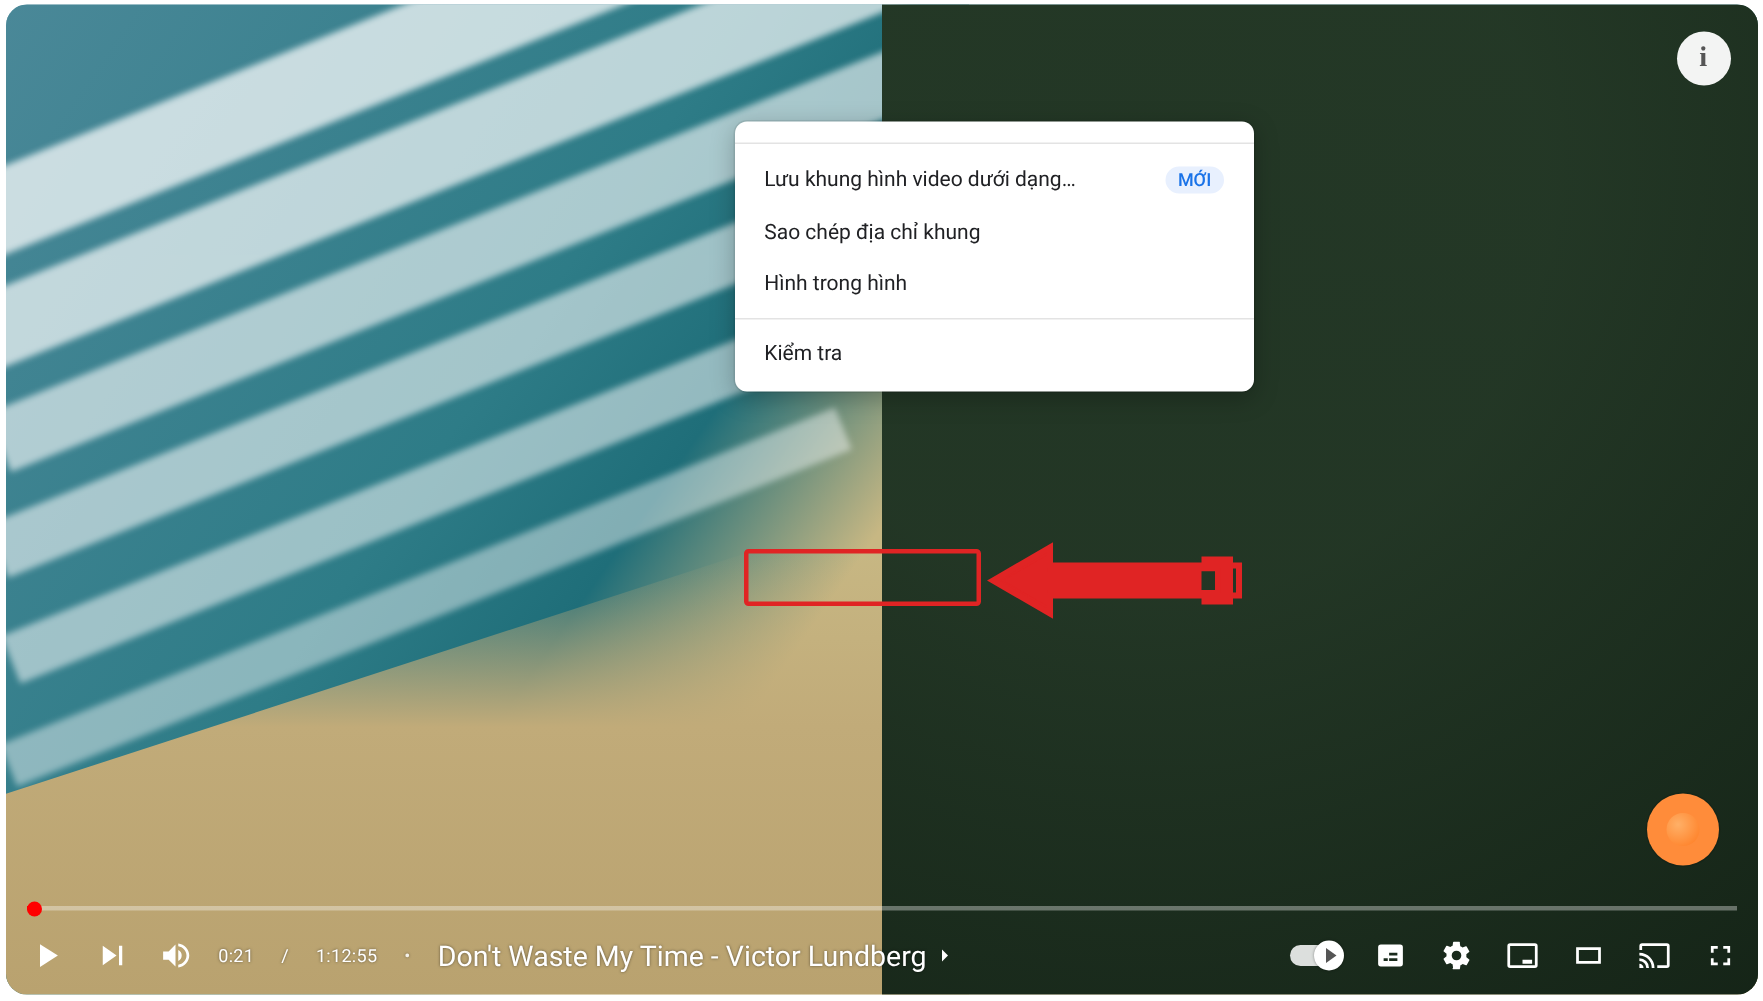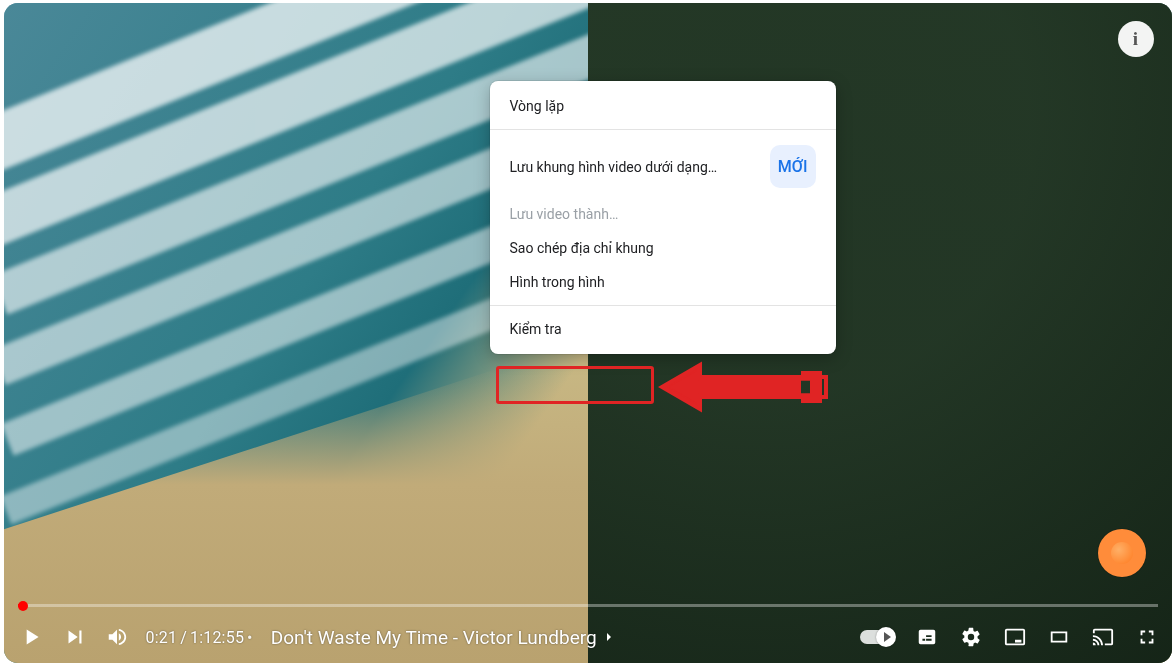--- a/index.html
+++ b/index.html
@@ -96,21 +96,21 @@
   .controls{
     position:absolute;left:0;right:0;bottom:0;height:52px;
     display:flex;align-items:center;padding:0 14px;
     color:#fff;
     text-shadow:0 0 2px rgba(0,0,0,.5);
   }
   .controls .left, .controls .right{display:flex;align-items:center;gap:18px}
   .controls .right{margin-left:auto;gap:22px}
   .ctrl-icon{width:22px;height:22px;fill:#fff;cursor:pointer;flex:none}
   .ctrl-icon.big{width:26px;height:26px}
-  .time{font-size:16px;letter-spacing:.2px;display:flex;align-items:center;gap:3px}
+  .time{font-size:12px;letter-spacing:.2px;display:flex;align-items:center;gap:18px}
   .time .dot-sep{opacity:.85}
   .chapter{font-size:19px;display:flex;align-items:center;gap:4px;cursor:pointer}
   .autoplay-toggle{
     width:34px;height:14px;border-radius:10px;background:rgba(255,255,255,.85);
     position:relative;cursor:pointer;
   }
   .autoplay-toggle::after{
     content:"";position:absolute;right:-2px;top:-3px;width:20px;height:20px;border-radius:50%;
     background:#fff;box-shadow:0 0 2px rgba(0,0,0,.4);
     display:flex;align-items:center;justify-content:center;
@@ -132,22 +132,22 @@
     padding:8px 0;
     font-size:14px;
     color:#202124;
   }
   .ctx .item{padding:9px 20px;cursor:pointer;display:flex;align-items:center;gap:10px}
   .ctx .item.disabled{color:#9aa0a6;cursor:default}
   .ctx hr{border:none;border-top:1px solid #e3e3e3;margin:6px 0}
   .ctx .badge-new{
     margin-left:auto;
     background:#e8f0fe;color:#1a73e8;
-    font-size:16px;font-weight:500;
-    padding:12px 8px;border-radius:10px;
+    font-size:12px;font-weight:500;
+    padding:2px 8px;border-radius:10px;
   }
 
   
   .highlight-rect{
     position:absolute;
     top:363px;left:492px;
     width:158px;height:38px;
     border:3.5px solid #e02424;
     border-radius:3px;
     pointer-events:none;
@@ -223,30 +223,24 @@
       <svg class="ctrl-icon" viewBox="0 0 24 24">
           <path d="M21 3H3a2 2 0 00-2 2v3h2V5h18v14h-7v2h7a2 2 0 002-2V5a2 2 0 00-2-2zM1 18v3h3a3 3 0 00-3-3zm0-4v2a5 5 0 015 5h2a7 7 0 00-7-7zm0-4v2a9 9 0 019 9h2c0-6.08-4.92-11-11-11z"></path>
         </svg>
       <svg class="ctrl-icon" viewBox="0 0 24 24">
           <path d="M7 14H5v5h5v-2H7v-3zm-2-4h2V7h3V5H5v5zm12 7h-3v2h5v-5h-2v3zM14 5v2h3v3h2V5h-5z"></path>
         </svg>
     </div>
   </div>
 
   <div class="ctx" id="ctx">
-      <div class="item">
-        <span>Vòng lặp</span>
-      </div>
       <hr>
       <div class="item">
         <span>Lưu khung hình video dưới dạng…</span>
         <span class="badge-new">MỚI</span>
-      </div>
-      <div class="item disabled">
-        <span>Lưu video thành…</span>
       </div>
       <div class="item">
         <span>Sao chép địa chỉ khung</span>
       </div>
       <div class="item">
         <span>Hình trong hình</span>
       </div>
       <hr>
       <div class="item">
         <span>Kiểm tra</span>

